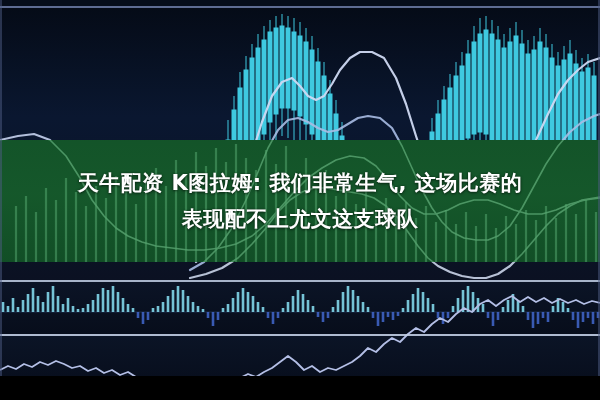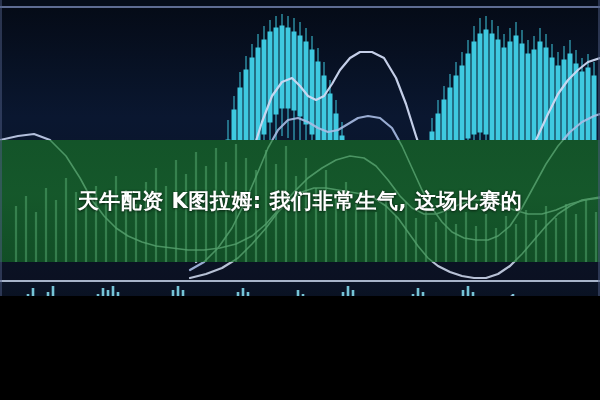--- a/index.html
+++ b/index.html
@@ -4,21 +4,21 @@
 <title>Stock Chart Banner</title>
 <style>
   html, body {
     margin: 0;
     padding: 0;
     background: #000;
   }
   #stage {
     position: relative;
     width: 600px;
-    height: 296px;
+    height: 376px;
     overflow: hidden;
     background: #8b5cf6;
     font-family: "DejaVu Sans", "Liberation Sans", sans-serif;
   }
   #bg-svg {
     position: absolute;
     left: 0; top: 0;
     width: 600px;
     height: 400px;
     display: block;
@@ -511,20 +511,21 @@
           <line x1="566" y1="262" x2="566" y2="204"></line>
         <line x1="576" y1="262" x2="576" y2="214"></line>
           <line x1="586" y1="262" x2="586" y2="200"></line>
         <line x1="596" y1="262" x2="596" y2="212"></line>
       </g>
     </svg>
   </div>
 
   <div id="headline">
     <div class="headline-line">天牛配资 K图拉姆: 我们非常生气, 这场比赛的</div>
+    <div class="headline-line">表现配不上尤文这支球队</div>
   </div>
 
   <div class="rule" id="rule-top"></div>
   <div class="rule" id="rule-ind-top"></div>
   <div class="rule" id="rule-ind-mid"></div>
   <div class="rule" id="rule-bottom"></div>
   <div id="edge-left"></div>
   <div id="edge-right"></div>
 
 </div>

